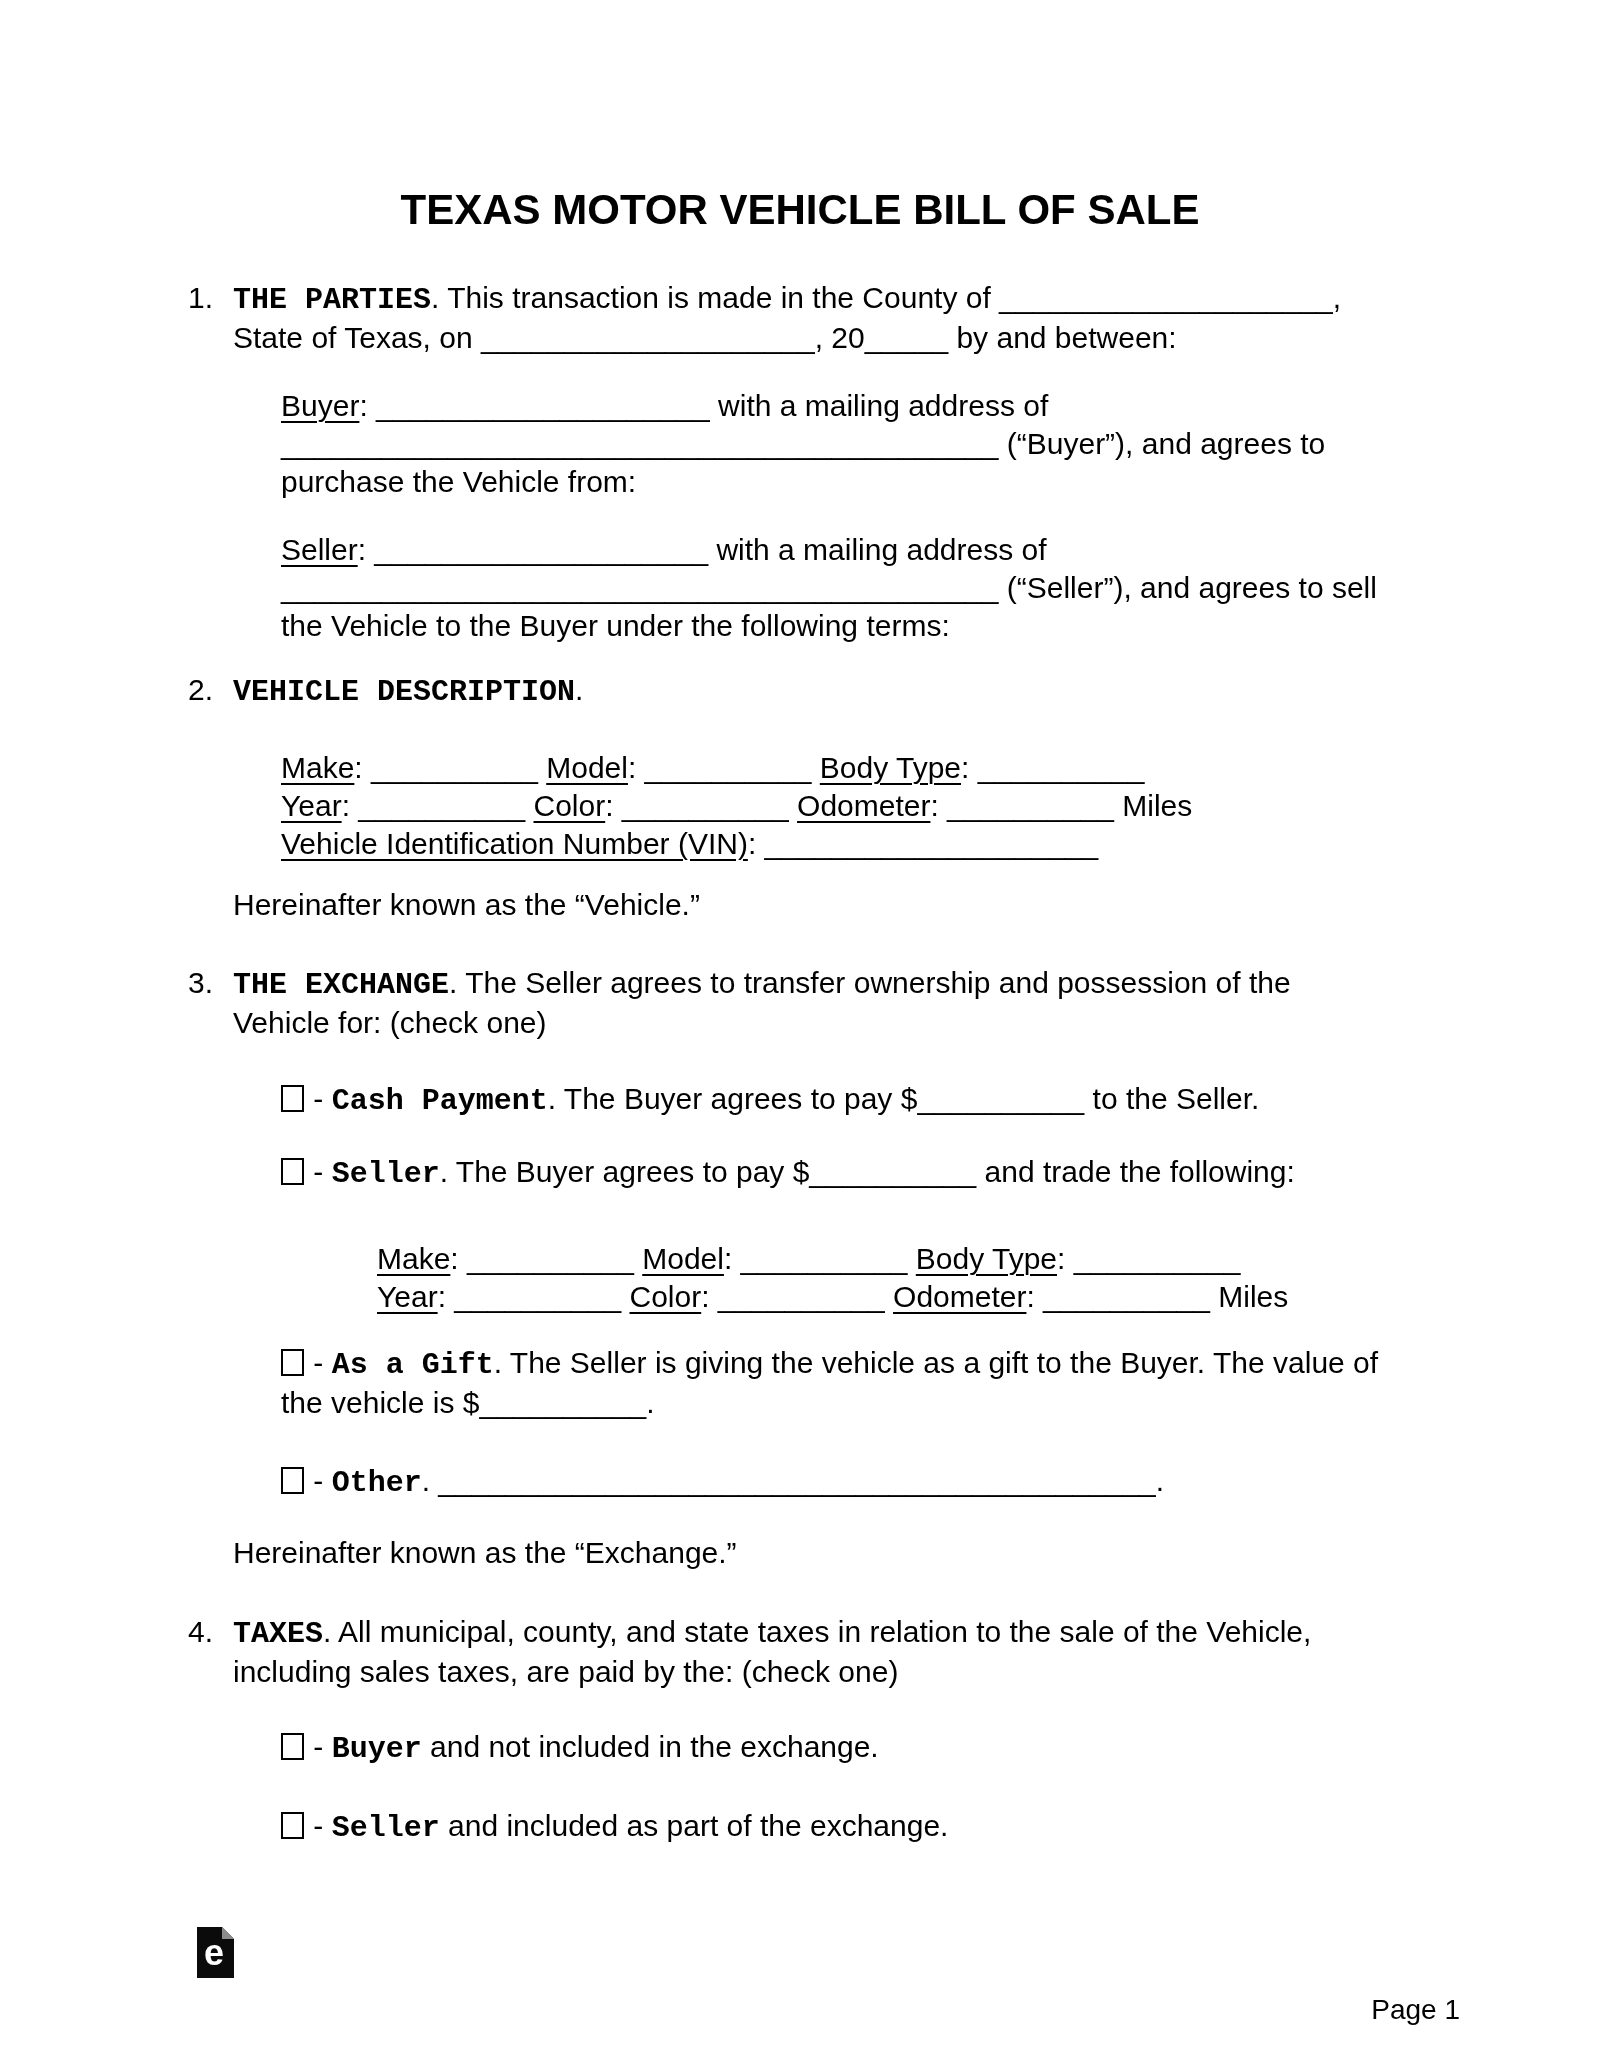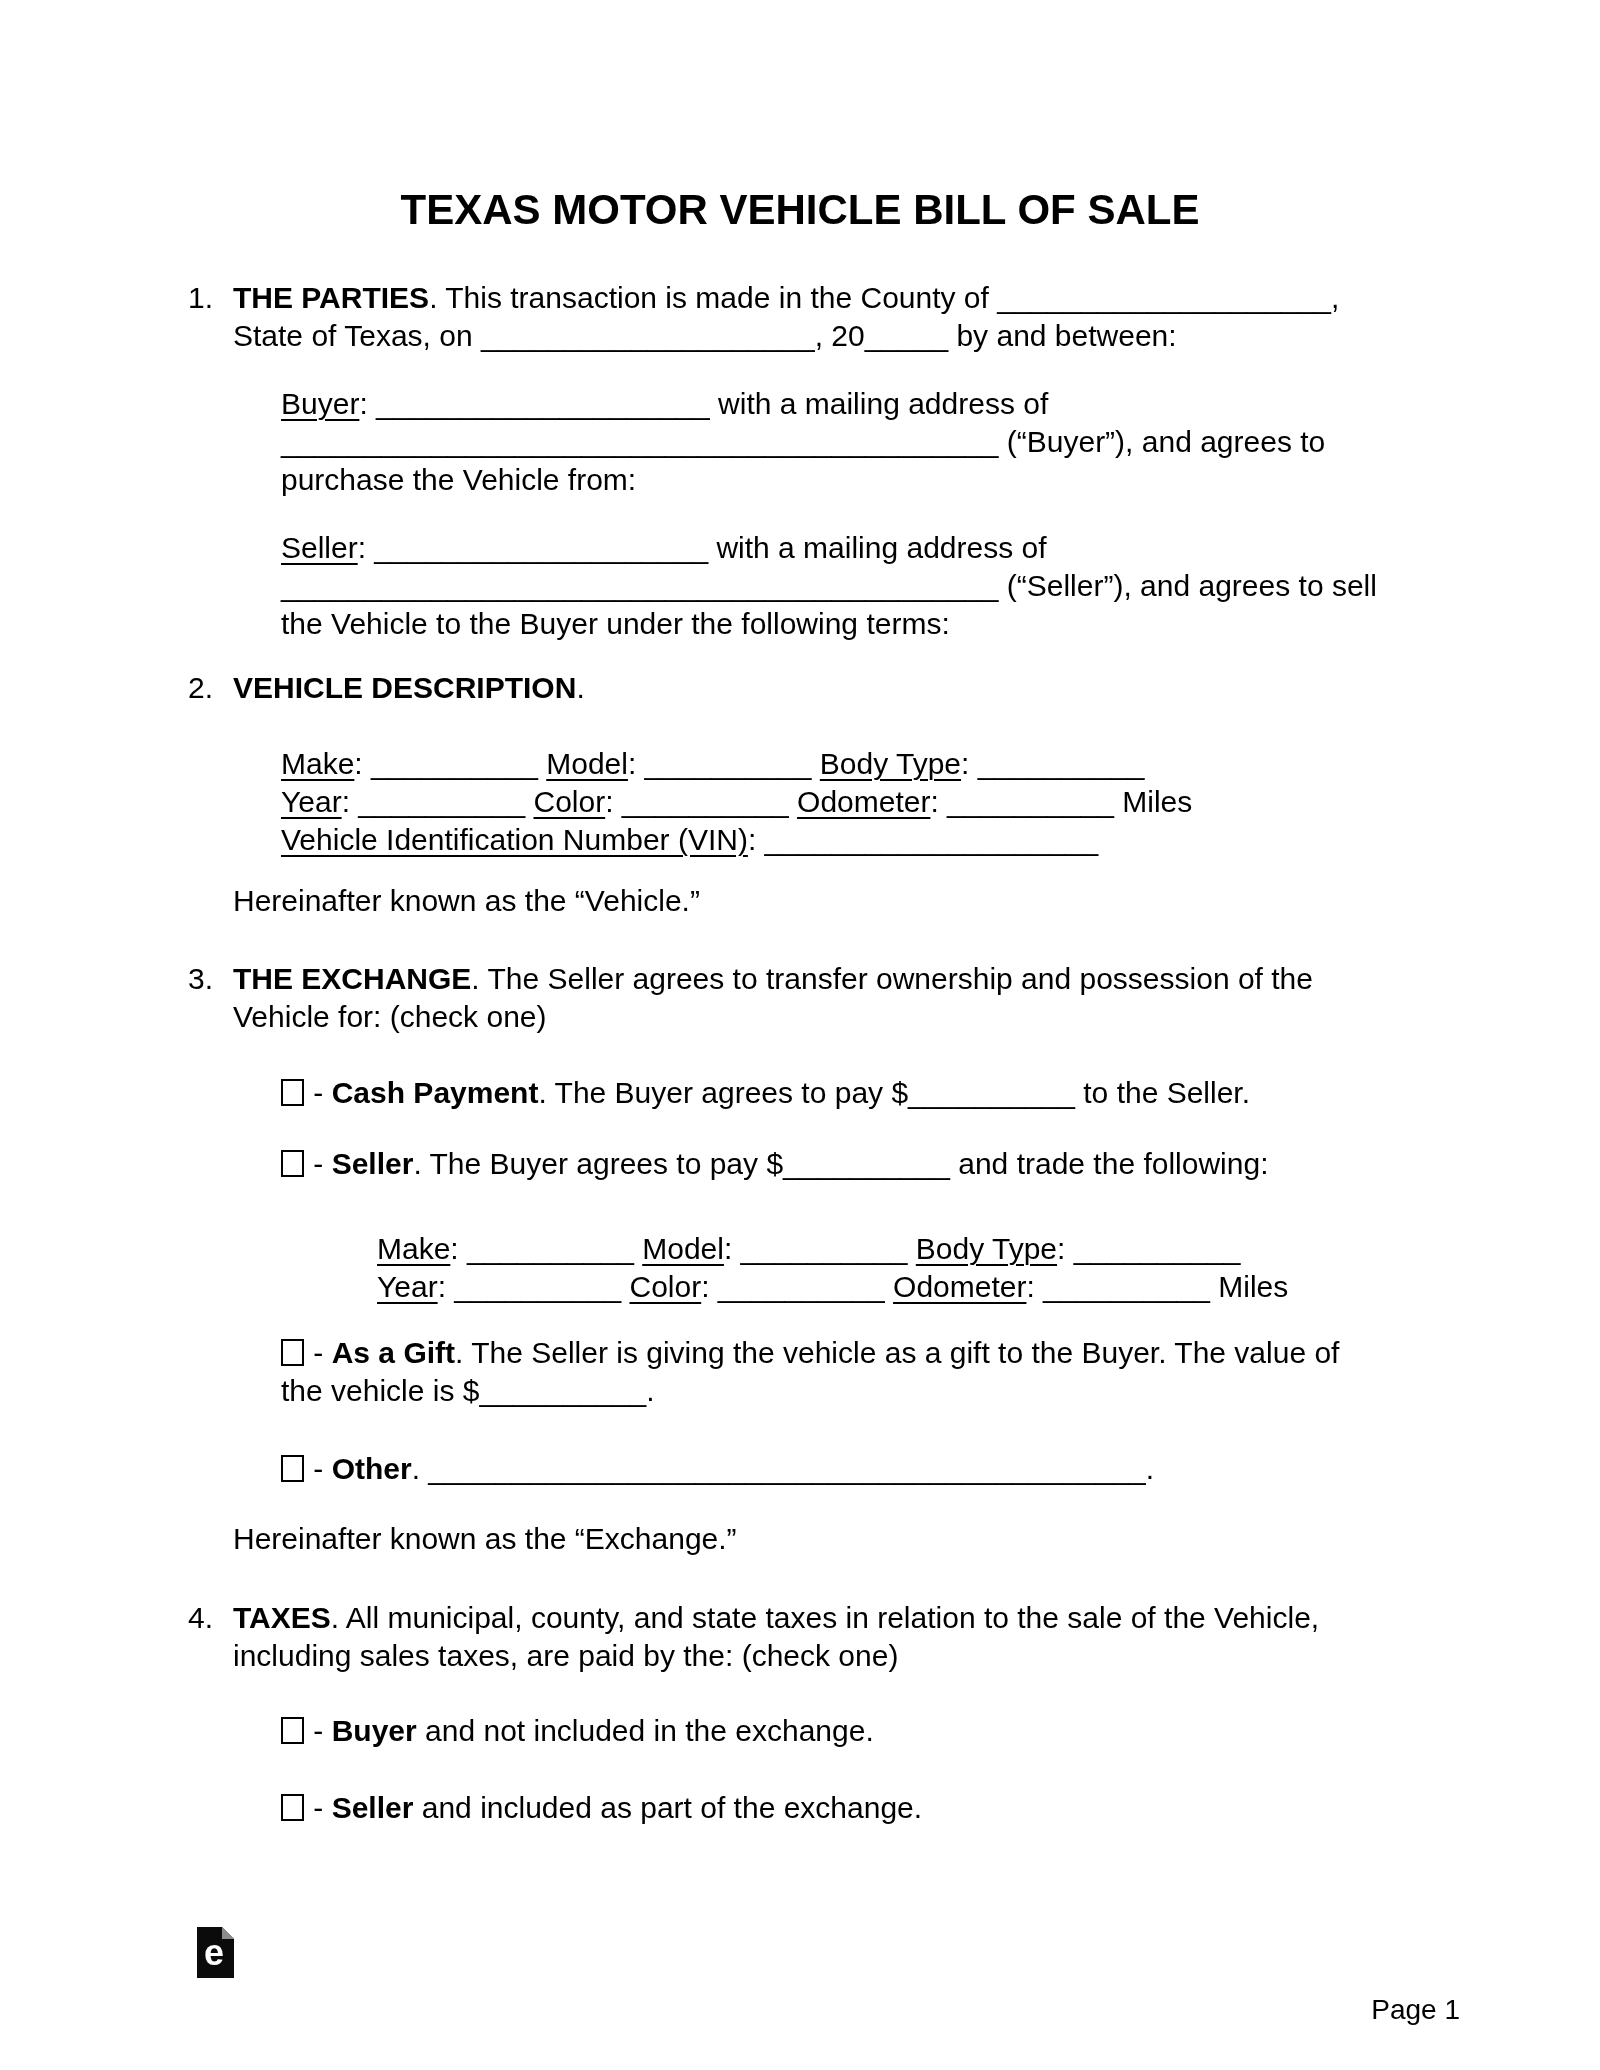--- a/index.html
+++ b/index.html
@@ -16,21 +16,21 @@
   .content { position:absolute; top:0; left:0; width:1600px; padding-top:186px; }
   .doc-title {
     font-size:42px; line-height:48px; font-weight:bold; text-align:center;
     letter-spacing:0px;
   }
   .sec { position:relative; padding-left:233px; padding-right:150px; }
   .sec .num { position:absolute; left:188px; top:0; }
   .ind1 { margin-left:281px; padding-right:120px; }
   .ind2 { margin-left:377px; padding-right:120px; }
   .body-ind { margin-left:233px; padding-right:150px; }
-  b { font-weight:bold; }
+  b { font-weight:bold;font-family:Liberation Mono, monospace; }
   .u { text-decoration:underline; text-decoration-thickness:2px; text-underline-offset:5px; }
   .cb {
     display:inline-block; width:19px; height:23px;
     border:2px solid #000; vertical-align:-3px; margin:0 1px 0 0;
     background:#fff;
   }
   
   .mt45{margin-top:45px}.mt30{margin-top:30px}.mt26{margin-top:26px}.mt38{margin-top:38px}
   .mt23{margin-top:23px}.mt40{margin-top:40px}.mt33{margin-top:33px}.mt47{margin-top:47px}
   .mt28{margin-top:28px}.mt32{margin-top:32px}.mt41{margin-top:41px}.mt37{margin-top:37px}

